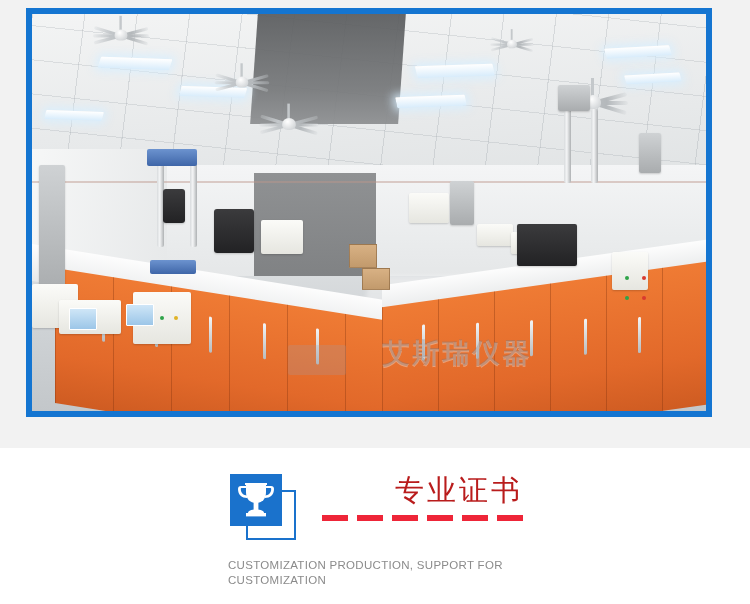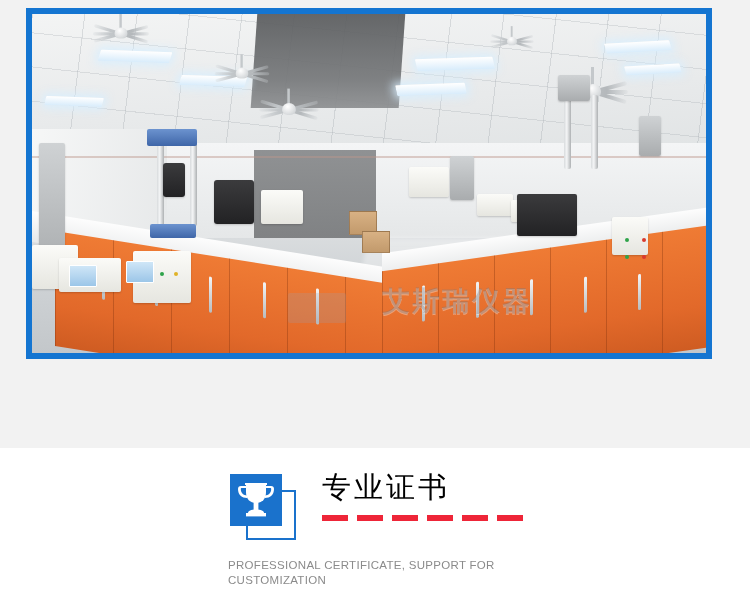--- a/index.html
+++ b/index.html
@@ -23,21 +23,21 @@
     width: 750px;
     height: 448px;
     background: #f2f2f2;
   }
 
   .photo-frame {
     position: absolute;
     left: 26px;
     top: 8px;
     width: 686px;
-    height: 351px;
+    height: 409px;
     border: 6px solid #1475d1;
     box-sizing: border-box;
     background: #404040;
     overflow: hidden;
   }
 
   .photo-inner {
     position: absolute;
     inset: 0;
     overflow: hidden;
@@ -327,26 +327,27 @@
     position: absolute;
     left: 7px;
     top: 6px;
   }
 
   .cert-text {
     margin-left: 22px;
     padding-top: 2px;
   }
   .cert-title-cn {
-    font-family: Liberation Mono, monospace;
+    font-family: Liberation Serif, serif;
     font-size: 29px;
     line-height: 32px;
-    color: #000000;
+    color: #b91c1c;
     letter-spacing: 3px;
     white-space: nowrap;
+    text-align: right;
   }
   .cert-title-en {
     font-size: 13.5px;
     line-height: 18px;
     color: #2878d6;
     letter-spacing: 1.6px;
     font-weight: bold;
     margin-top: 4px;
     white-space: nowrap;
   }
@@ -531,14 +532,14 @@
         <span class="dash"></span>
         <span class="dash"></span>
         <span class="dash"></span>
         <span class="dash"></span>
         <span class="dash"></span>
         <span class="dash"></span>
       </div>
     </div>
   </div>
 
-  <div class="cert-sub">PROFESSIONAL CERTIFICATE, SUPPORT FOR CUSTOMIZATION</div>
+  <div class="cert-sub">CUSTOMIZATION PRODUCTION, SUPPORT FOR CUSTOMIZATION</div>
 </div>
 
 </body></html>

